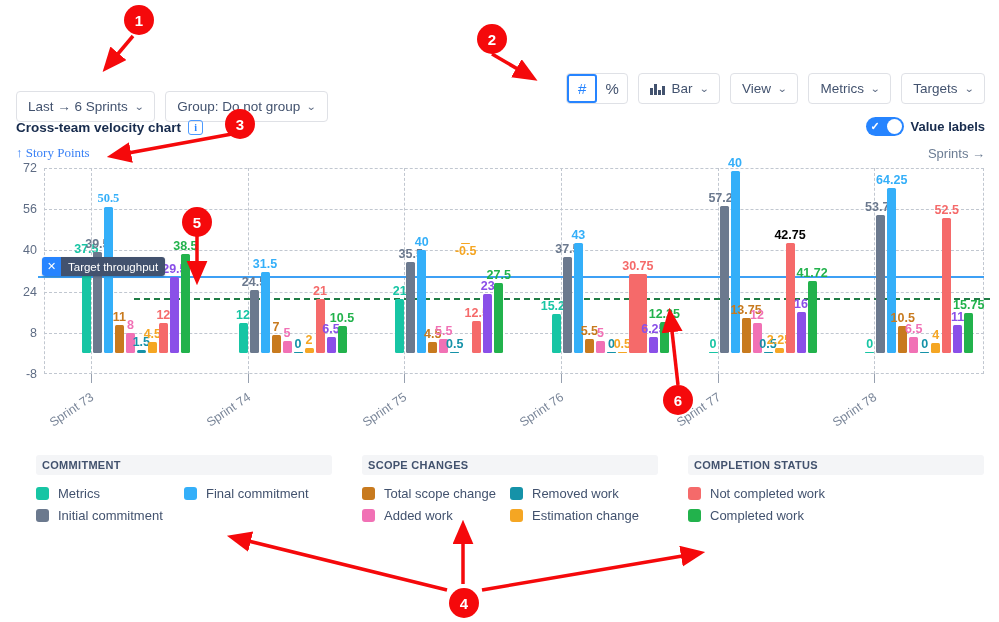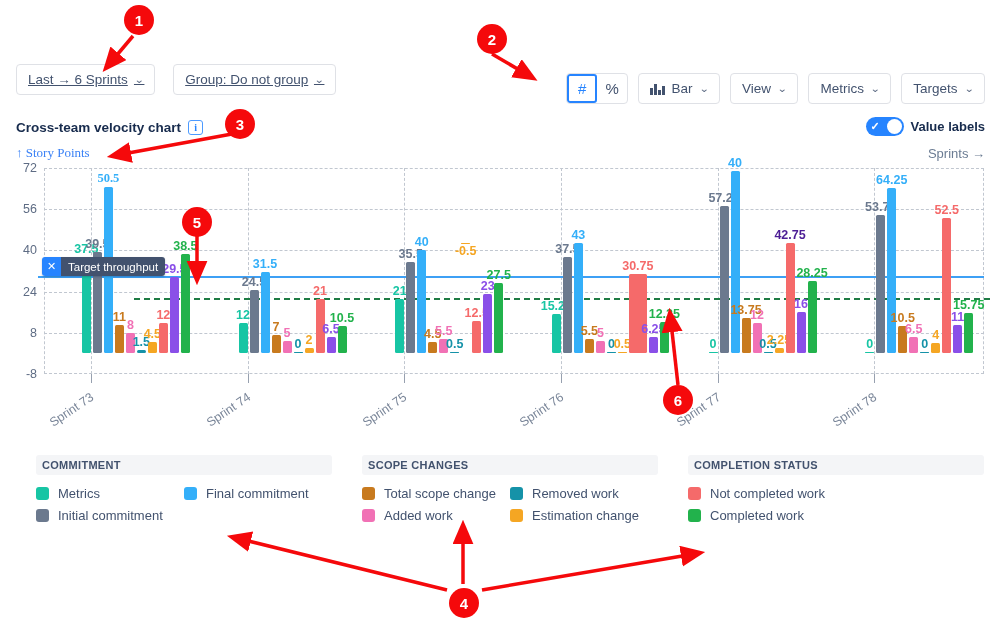--- a/index.html
+++ b/index.html
@@ -7,21 +7,21 @@
   body {
     width: 999px; height: 622px;
     background: #ffffff;
     font-family: "Liberation Sans", sans-serif;
     color: #42526E;
     position: relative;
     overflow: hidden;
   }
 
   
-  .toolbar { position:absolute; left:16px; top:64px; display:flex; gap:18px;text-decoration:underline; }
+  .toolbar { position:absolute; left:16px; top:91px; display:flex; gap:10px; }
   .toolbar-right { position:absolute; right:14px; top:73px; display:flex; gap:10px; align-items:center; }
   .btn {
     height:31px; border:1px solid #DFE1E6; background:#fff; border-radius:4px;
     display:flex; align-items:center; gap:7px; padding:0 11px;
     font-size:13.5px; color:#42526E; cursor:pointer; white-space:nowrap;
   }
   .btn .chev { font-size:10px; color:#5E6C84; transform: scaleX(1.25); }
   .seg { display:flex; border:1px solid #DFE1E6; border-radius:4px; overflow:hidden; height:31px; background:#fff; }
   .seg div {
     width:30px; display:flex; align-items:center; justify-content:center;
@@ -198,21 +198,21 @@
   </div>
 
   <div id="groups">
       <div class="group" style="left: 37.8667px; bottom: 20.6px;">
         <div class="bar up" title="Rollover: 37.5" style="height: 96.5625px; background: rgb(23, 197, 164);">
           <span class="vlabel" style="color: rgb(23, 197, 164);">37.5</span>
         </div>
         <div class="bar up" title="Initial commitment: 39.5" style="height: 101.713px; background: rgb(107, 121, 142);">
           <span class="vlabel" style="color: rgb(107, 121, 142);">39.5</span>
         </div>
-        <div class="bar up" title="Final commitment: 50.5" style="height: 166px; background: rgb(52, 175, 249); font-family: Liberation Serif, serif;">
+        <div class="bar up" title="Final commitment: 50.5" style="height: 146px; background: rgb(52, 175, 249); font-family: Liberation Serif, serif;">
           <span class="vlabel" style="color: rgb(52, 175, 249);">50.5</span>
         </div>
         <div class="bar up" title="Total scope change: 11" style="height: 28.325px; background: rgb(200, 122, 30);">
           <span class="vlabel" style="color: rgb(200, 122, 30);">11</span>
         </div>
         <div class="bar up" title="Added work: 8" style="height: 20.6px; background: rgb(241, 113, 181);">
           <span class="vlabel" style="color: rgb(241, 113, 181);">8</span>
         </div>
         <div class="bar up" title="Removed work: 1.5" style="height: 3.8625px; background: rgb(21, 146, 168);">
           <span class="vlabel" style="color: rgb(21, 146, 168);">1.5</span>
@@ -342,27 +342,27 @@
         <div class="bar up" title="Added work: 12" style="height: 30.9px; background: rgb(241, 113, 181);">
           <span class="vlabel" style="color: rgb(241, 113, 181);">12</span>
         </div>
         <div class="bar up" title="Removed work: 0.5" style="height: 1.5px; background: rgb(21, 146, 168);">
           <span class="vlabel" style="color: rgb(21, 146, 168);">0.5</span>
         </div>
         <div class="bar up" title="Estimation change: 2.25" style="height: 5.79375px; background: rgb(245, 166, 35);">
           <span class="vlabel" style="color: rgb(245, 166, 35);">2.25</span>
         </div>
         <div class="bar up" title="Not completed work: 42.75" style="height: 110.081px; background: rgb(245, 106, 106);">
-          <span class="vlabel" style="color: #4c1d95;">42.75</span>
+          <span class="vlabel" style="color: #000000;">42.75</span>
         </div>
         <div class="bar up" title="Completed work (initial): 16" style="height: 41.2px; background: rgb(138, 79, 232);">
           <span class="vlabel" style="color: rgb(138, 79, 232);">16</span>
         </div>
         <div class="bar up" title="Completed work: 28.25" style="height: 72.7438px; background: rgb(34, 178, 76);">
-          <span class="vlabel" style="color: rgb(34, 178, 76);">28.25</span>
+          <span class="vlabel" style="color: rgb(34, 178, 76);">41.72</span>
         </div>
       </div>
       <div class="group" style="left: 821.2px; bottom: 20.6px;">
         <div class="bar up" title="Rollover: 0" style="height: 1.5px; background: rgb(23, 197, 164);">
           <span class="vlabel" style="color: rgb(23, 197, 164);">0</span>
         </div>
         <div class="bar up" title="Initial commitment: 53.75" style="height: 138.406px; background: rgb(107, 121, 142);">
           <span class="vlabel" style="color: rgb(107, 121, 142);">53.75</span>
         </div>
         <div class="bar up" title="Final commitment: 64.25" style="height: 165.444px; background: rgb(52, 175, 249);">

